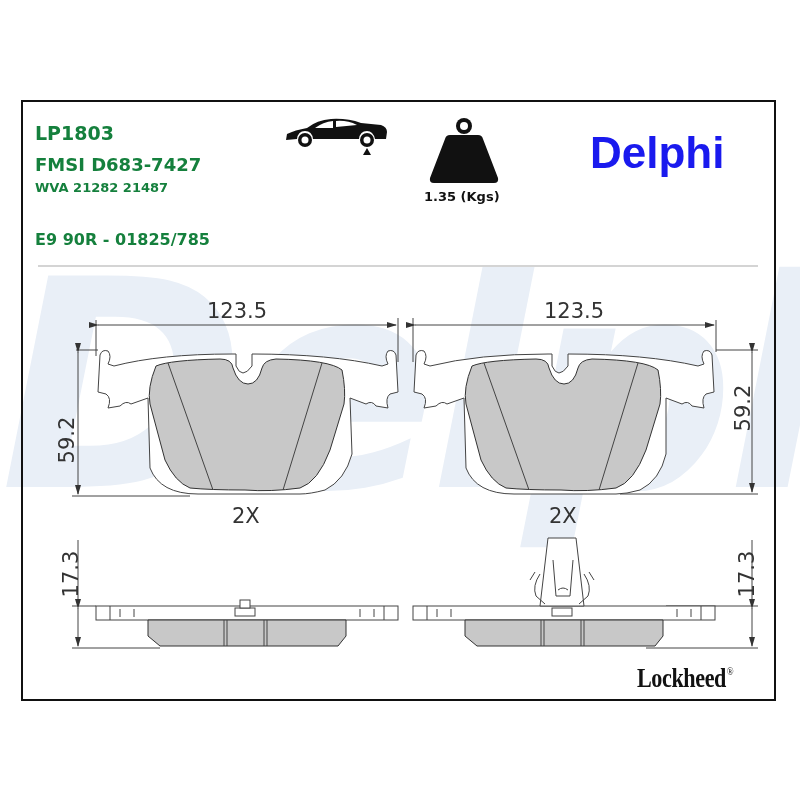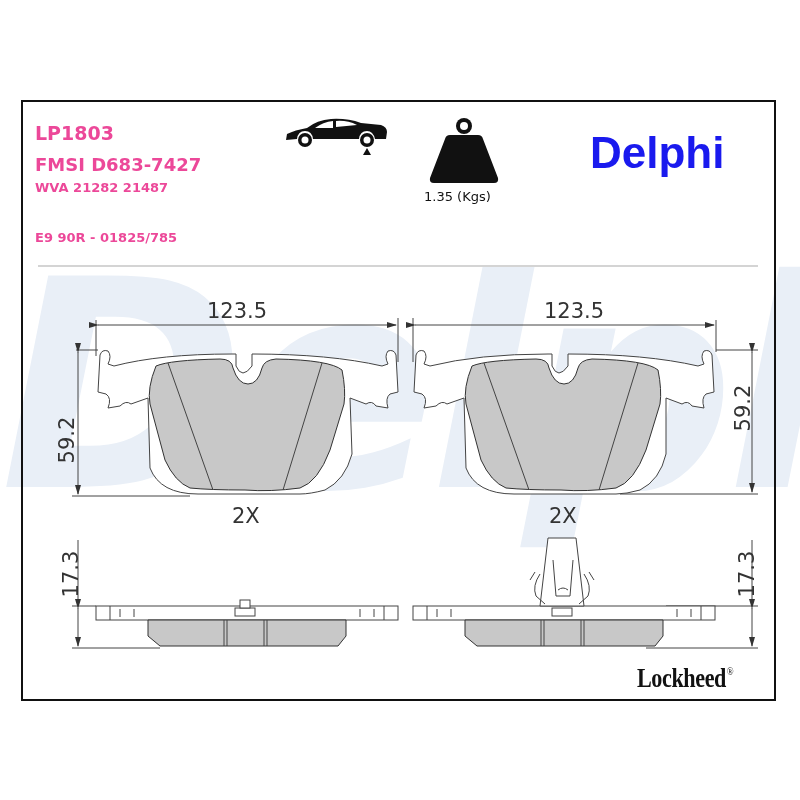--- a/index.html
+++ b/index.html
@@ -8,29 +8,29 @@
     position: absolute; left: 0; top: 262px; width: 800px; height: 250px;
     font-family: "DejaVu Sans", sans-serif; font-weight: bold; font-style: italic;
     font-size: 290px; line-height: 250px; letter-spacing: -8px;
     color: #e9eff7; white-space: nowrap; z-index: 0;
     transform: scaleX(1.02); transform-origin: left top;
   }
   .frame {
     position: absolute; left: 21px; top: 100px; width: 751px; height: 597px;
     border: 2.5px solid #111; box-sizing: content-box; z-index: 1;
   }
-  .info { position: absolute; left: 35px; z-index: 2; font-weight: bold; color: #ec4899; }
+  .info { position: absolute; left: 35px; z-index: 2; font-weight: bold; color: #15803d; }
   .code { top: 122px; font-size: 19px; }
   .fmsi { top: 154px; font-size: 18px; }
   .wva  { top: 180px; font-size: 13px; }
-  .e9   { top: 230px; font-size: 13px; }
+  .e9   { top: 230px; font-size: 16px; }
   .divider { position: absolute; left: 38px; top: 265px; width: 720px; height: 2px; background: #d4d4d4; z-index: 2; }
   .car { position: absolute; left: 283px; top: 115px; z-index: 2; }
   .weight { position: absolute; left: 428px; top: 115px; z-index: 2; }
-  .weight-label { position: absolute; left: 424px; top: 189px; font-size: 13px; font-weight: normal; z-index: 2; color: #111; }
+  .weight-label { position: absolute; left: 424px; top: 189px; font-size: 13px; font-weight: bold; z-index: 2; color: #111; }
   .brand { position: absolute; left: 590px; top: 128px; font-family: "Liberation Sans", sans-serif; font-weight: bold; font-size: 44px; color: #1a1aee; z-index: 2; letter-spacing: 0px; }
   .drawing { position: absolute; left: 0; top: 0; z-index: 3; }
   .dim { position: absolute; font-family: "DejaVu Sans", sans-serif; font-size: 21px; color: #333; z-index: 4; font-weight: normal; letter-spacing: 0px; }
   .dim.v { transform: rotate(-90deg); transform-origin: center center; }
   .qty { text-underline-offset: 4px; }
   .lockheed { position: absolute; left: 637px; top: 663px; font-family: "Liberation Serif", serif; font-weight: bold; font-size: 27px; color: #111; z-index: 4; transform: scaleX(0.82); transform-origin: left top; letter-spacing: -0.5px; }
   .lockheed sup { font-size: 11px; font-weight: normal; vertical-align: 12px; margin-left: 1px; }
 </style>
 </head>
 <body>

